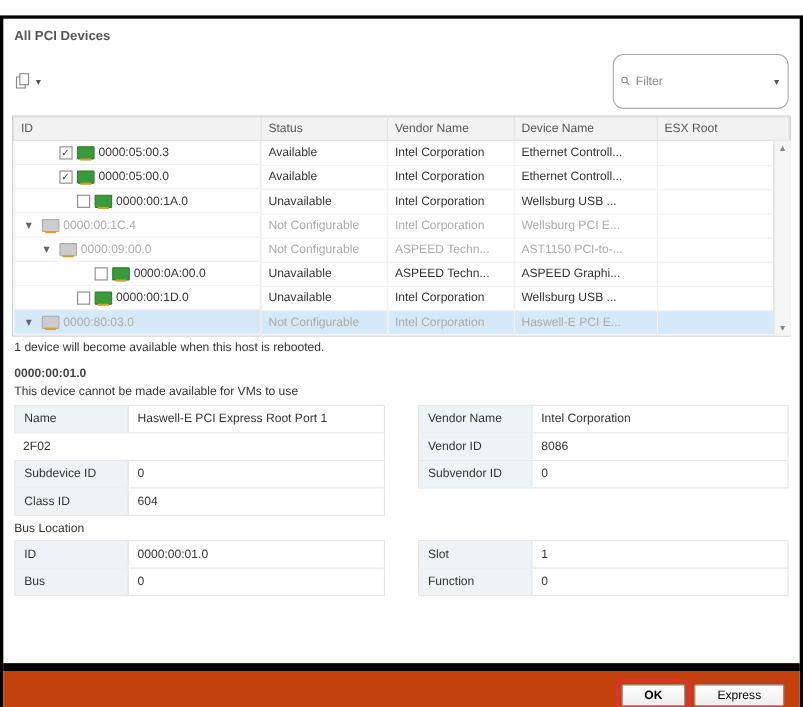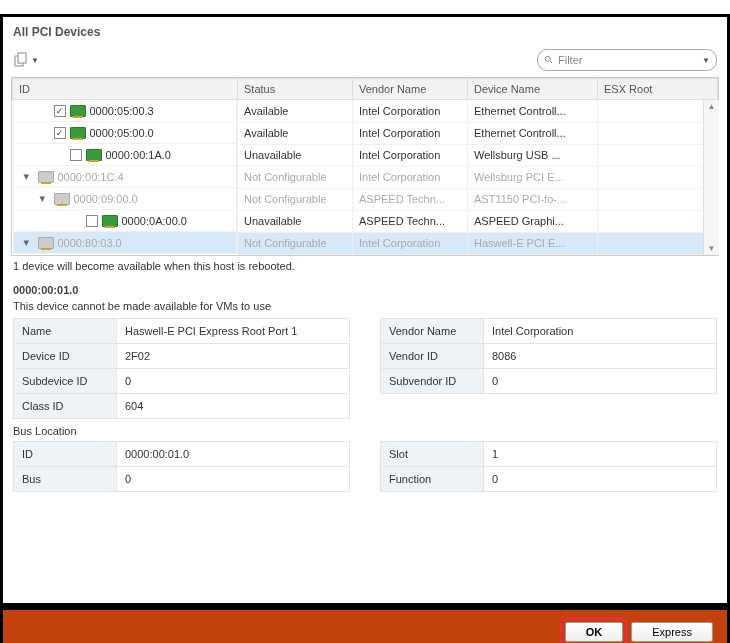--- a/index.html
+++ b/index.html
@@ -2,21 +2,21 @@
 <html><head>
 <meta charset="utf-8">
 <style>
   * { box-sizing: border-box; }
   html, body { margin: 0; padding: 0; font-family: Arial, Helvetica, sans-serif; font-size: 11px; color: #333; background: #fff; }
   .dialog { width: 730px; height: 643px; border: 3px solid #000; position: relative; display: flex; flex-direction: column; margin-top: 14px; }
   .header { padding: 8px 10px 6px 10px; font-weight: bold; font-size: 12px; color: #555; }
   .toolbar { display: flex; align-items: center; justify-content: space-between; padding: 4px 10px 6px 10px; }
   .tb-left { display: flex; align-items: center; gap: 2px; cursor: pointer; }
   .tb-left svg { width: 16px; height: 16px; }
-  .filter-box { display: flex; align-items: center; border: 1px solid #aaa; border-radius: 10px; padding: 4px 6px; width: 180px; justify-content: space-between; background: #fff; }
+  .filter-box { display: flex; align-items: center; border: 1px solid #aaa; border-radius: 10px; padding: 18px 6px; width: 160px; justify-content: space-between; background: #fff; }
   .filter-box .left { display: flex; align-items: center; gap: 4px; color: #888; }
   .filter-box svg { width: 10px; height: 10px; }
   .table-wrap { border: 1px solid #ccc; margin: 0 8px; position: relative; }
   table { border-collapse: collapse; width: 100%; table-layout: fixed; }
   thead th { background: #f2f2f2; border: 1px solid #ddd; padding: 4px 6px; text-align: left; font-weight: normal; color: #555; font-size: 11px; white-space: nowrap; overflow: hidden; }
   tbody td { border-left: 1px solid #eee; border-right: 1px solid #eee; border-bottom: 1px solid #f0f0f0; padding: 4px 6px; white-space: nowrap; overflow: hidden; text-overflow: ellipsis; font-size: 11px; height: 22px; }
   tbody tr.sel { background: #d6e9f8; }
   tbody tr.dim td { color: #aaa; }
   tbody tr.dim td:first-child { color: #aaa; }
   tbody tr td:first-child { display: flex; align-items: center; gap: 4px; height: 22px; }
@@ -159,20 +159,33 @@
               <span class="arrow"></span>
               <span class="chk"></span>
               <span class="pci-icon"></span>
               <span>0000:0A:00.0</span>
             </td>
             <td>Unavailable</td>
             <td>ASPEED Techn...</td>
             <td>ASPEED Graphi...</td>
             <td></td>
           </tr>
+          <tr>
+            <td>
+              <span class="indent2"></span>
+              <span class="arrow"></span>
+              <span class="chk"></span>
+              <span class="pci-icon"></span>
+              <span>0000:00:1D.0</span>
+            </td>
+            <td>Unavailable</td>
+            <td>Intel Corporation</td>
+            <td>Wellsburg USB ...</td>
+            <td></td>
+          </tr>
           <tr class="dim sel">
             <td>
               <span class="indent0"></span>
               <span class="arrow">▾</span>
               <span class="pci-icon dim"></span>
               <span>0000:80:03.0</span>
             </td>
             <td>Not Configurable</td>
             <td>Intel Corporation</td>
             <td>Haswell-E PCI E...</td>
@@ -191,21 +204,20 @@
   <div class="section-title">0000:00:01.0</div>
   <div class="section-sub">This device cannot be made available for VMs to use</div>
 
   <div class="details">
     <div class="details-col" id="det-left">
         <div class="kv">
           <div class="k">Name</div>
           <div class="v">Haswell-E PCI Express Root Port 1</div>
         </div>
         <div class="kv">
-          <div class="k">Device ID</div>
           <div class="v">2F02</div>
         </div>
         <div class="kv">
           <div class="k">Subdevice ID</div>
           <div class="v">0</div>
         </div>
         <div class="kv">
           <div class="k">Class ID</div>
           <div class="v">604</div>
         </div>

